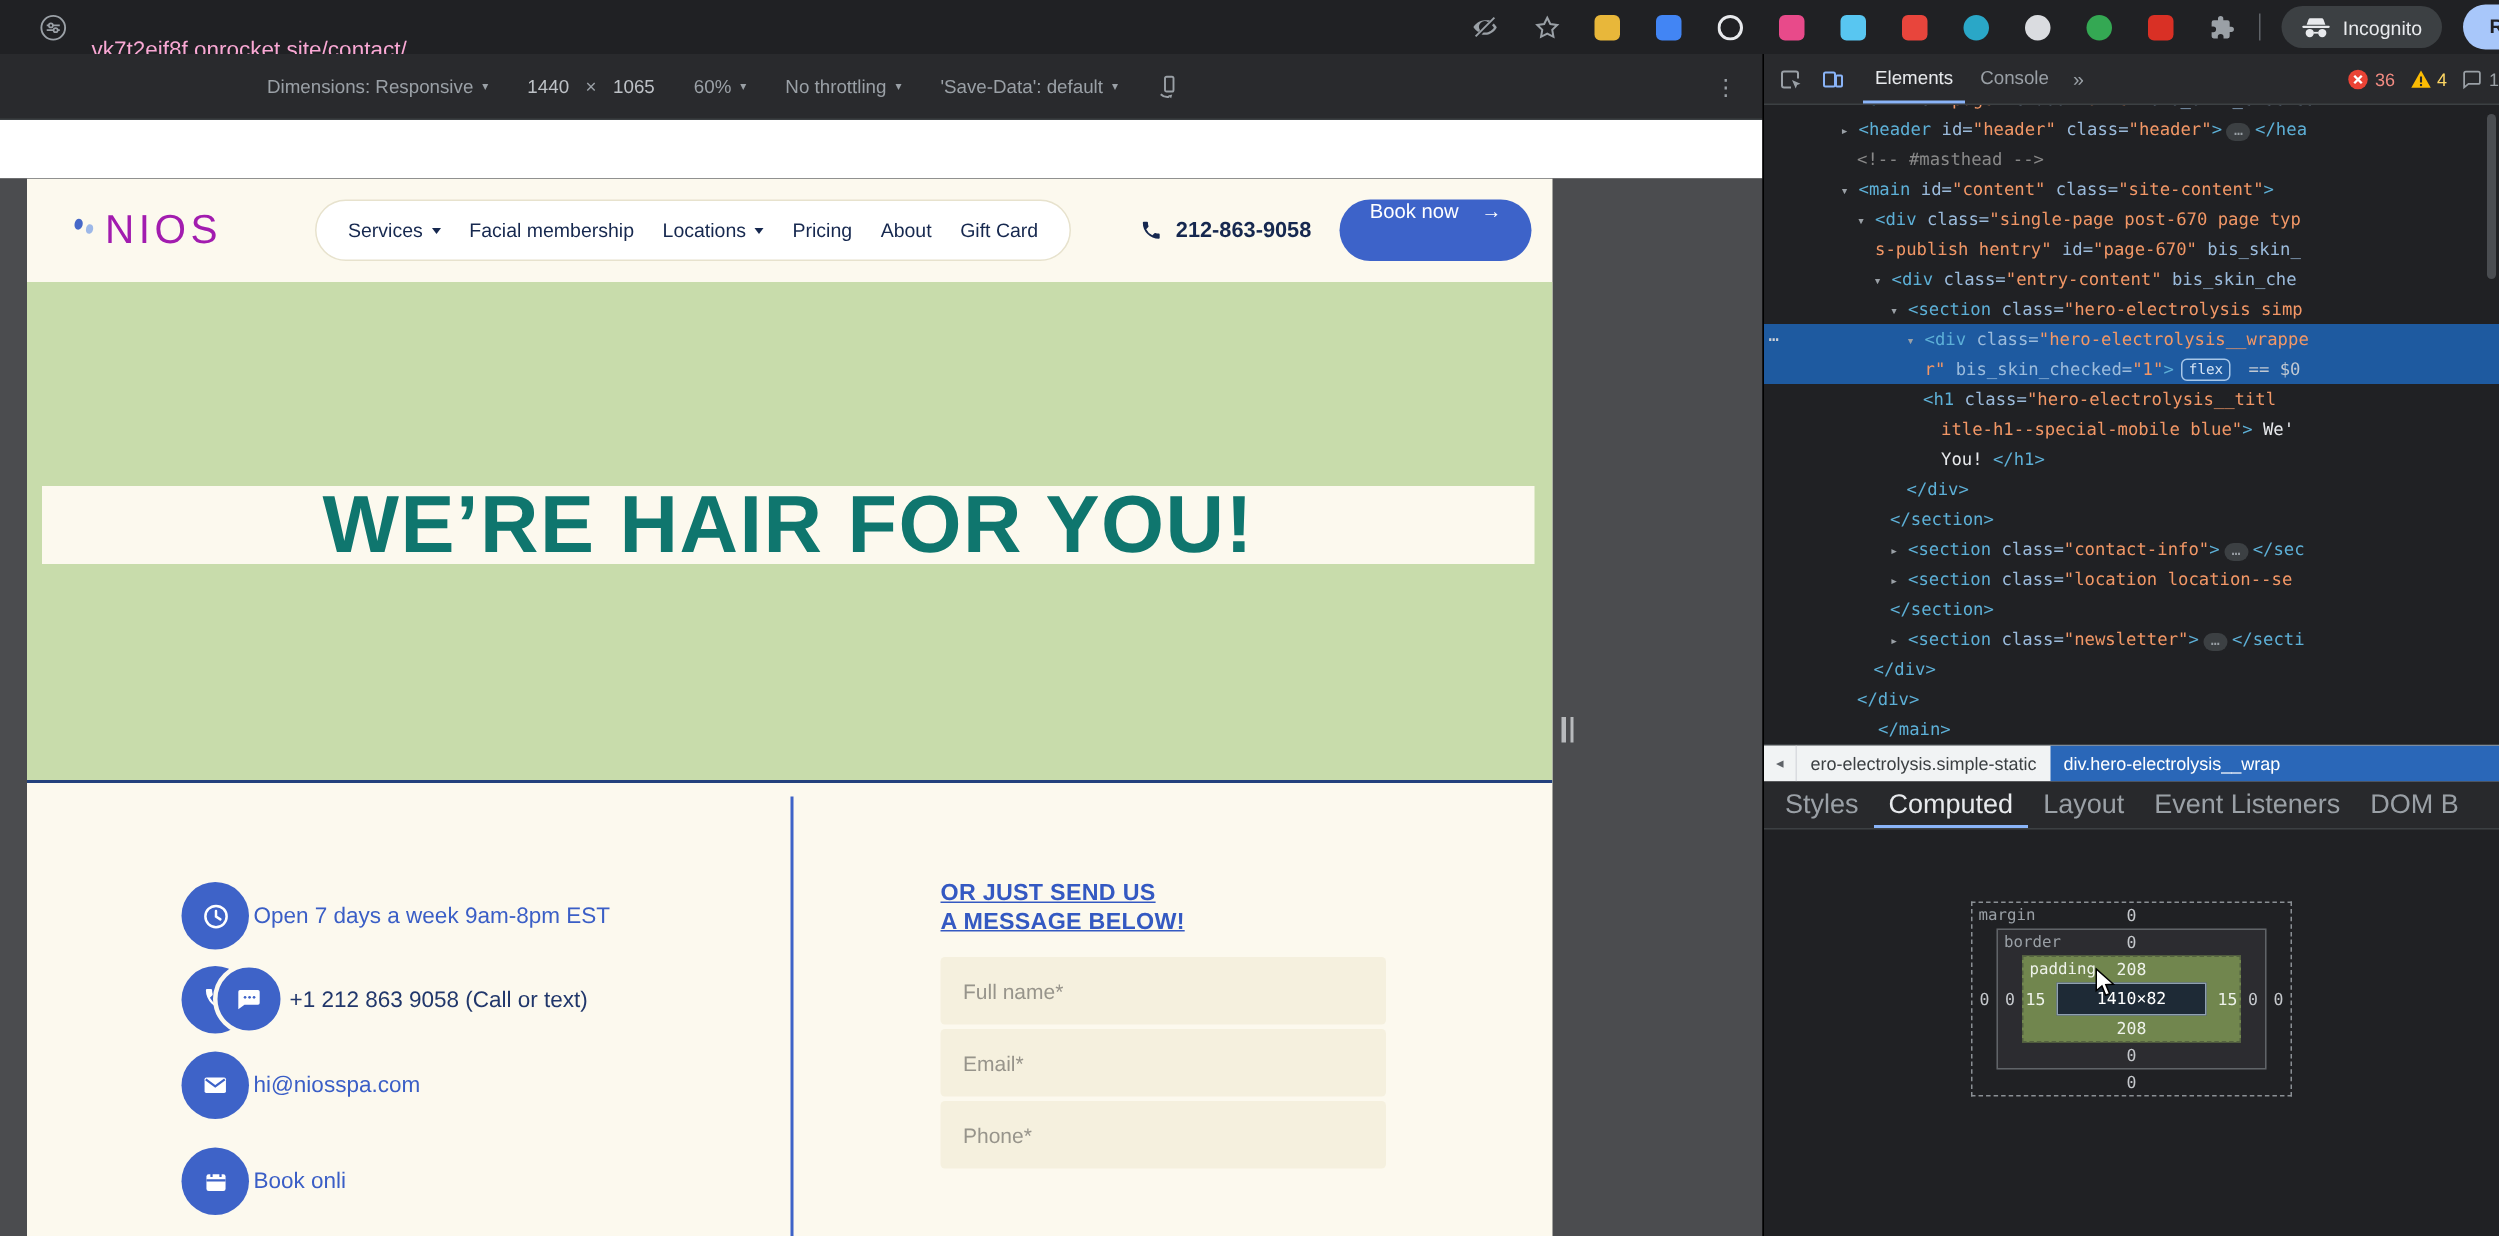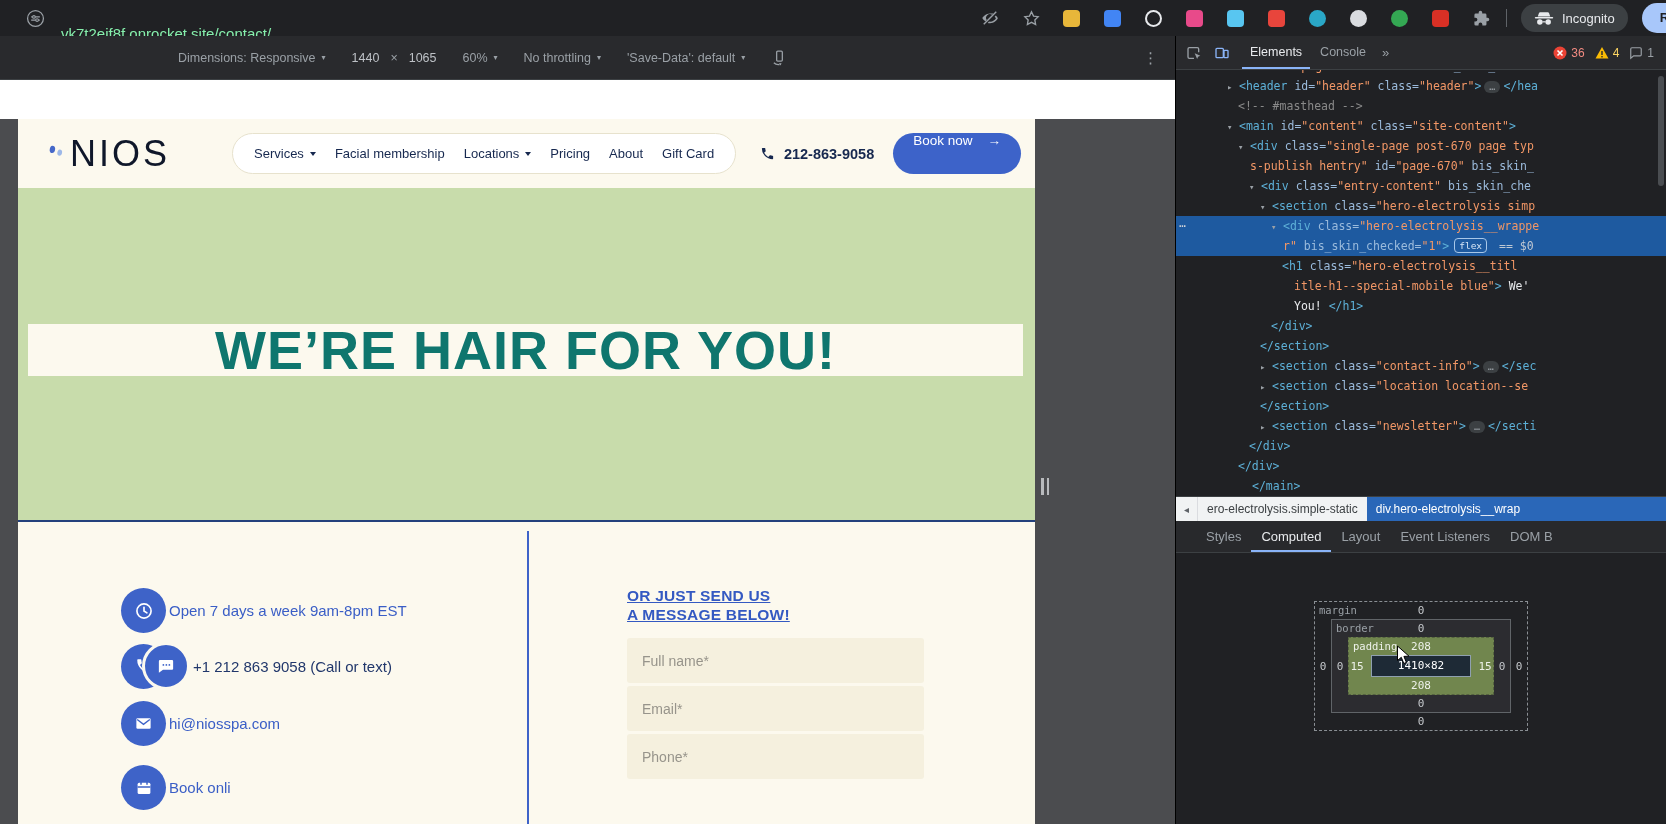--- a/index.html
+++ b/index.html
@@ -2,21 +2,21 @@
 <html><head>
 <meta charset="utf-8">
 <style>
   * { box-sizing: border-box; margin: 0; padding: 0; }
   body { background:#111; font-family:"Liberation Sans", sans-serif; }
   .screen { position:relative; width:1666px; height:824px; background:#202124; overflow:hidden; }
 
   
   .topbar { position:absolute; top:0; left:0; width:1666px; height:36px; background:#202124;
             display:flex; align-items:center; padding-left:26px; }
-  .topbar .url { margin-left:16px; font-size:15px; color:#86efac; white-space:nowrap;margin-top:31px; }
+  .topbar .url { margin-left:16px; font-size:15px; color:#f9a8d4; white-space:nowrap;margin-top:31px; }
   .flex-sp { flex:1; }
   .tb-icon { display:inline-flex; align-items:center; justify-content:center; margin-right:22px; }
   .ext-bar { display:flex; align-items:center; gap:24px; margin-right:16px; }
   .ext-icon { width:17px; height:17px; display:inline-block; flex:none; }
   .vdiv { width:1px; height:18px; background:#5f6368; margin-right:14px; }
   .incog { display:flex; align-items:center; gap:8px; background:#3c4043; border-radius:15px;
            height:28px; padding:0 13px; color:#e8eaed; font-size:13px; margin-right:14px; white-space:nowrap; }
   .relaunch { background:#a8c7fa; color:#202124; height:30px; line-height:30px; border-radius:15px;
               padding:0 18px; font-size:13px; font-weight:bold; white-space:nowrap; margin-right:-55px; }
 
@@ -32,21 +32,21 @@
   .kebab { margin-left:auto; margin-right:16px; font-size:15px; color:#9aa0a6; letter-spacing:1px; }
   .white-strip { height:39px; background:#ffffff; }
   .canvas { position:absolute; top:83px; left:0; right:0; bottom:0; background:#4b4c4f; overflow:hidden; }
   .grip { position:absolute; left:1041px; top:359px; width:12px; height:17px; display:flex; gap:3px; }
   .grip i { width:2.5px; height:17px; background:#b8babd; display:block; }
 
   
   .page { position:absolute; left:18px; top:0; width:1017px; height:705px; background:#fcf9ee; overflow:hidden; }
   .site-header { display:flex; align-items:center; height:69px; padding:0 12px; }
   .logo { display:flex; align-items:center; gap:2px; margin-left:16px; }
-  .logo-text { font-size:36px; letter-spacing:3px; color:#0f172a; font-weight:500; }
+  .logo-text { font-size:27px; letter-spacing:3px; color:#a21caf; font-weight:500; }
   .site-nav { display:flex; align-items:center; gap:19px; margin-left:62px; height:41px;
               background:#fff; border:1px solid #e7e2cd; border-radius:21px; padding:0 21px;
               font-size:13px; color:#16284f; white-space:nowrap; }
   .nav-item { display:inline-flex; align-items:center; }
   .tri { width:0; height:0; border-left:3.5px solid transparent; border-right:3.5px solid transparent;
          border-top:4px solid #16284f; display:inline-block; margin-left:6px; }
   .hdr-phone { display:flex; align-items:center; gap:9px; margin-left:auto; color:#16284f;
                font-size:14.5px; font-weight:bold; white-space:nowrap; }
   .book-btn { display:flex; align-items:flex-start; gap:15px; margin-left:19px; margin-right:2px;
               background:#3d63c9; color:#fff; border:0; border-radius:21px; height:41px;
@@ -71,21 +71,21 @@
                color:#3459c2; line-height:19px; letter-spacing:0.2px;text-decoration:underline; }
   .ffield { position:absolute; left:609px; width:297px; height:45px; background:#f5f0de; border:0;
             border-radius:3px; font-size:14px; font-family:inherit; color:#333; padding:0 15px; outline:none; }
   .ffield::placeholder { color:#97948b; }
   .f1 { top:116px; } .f2 { top:164px; } .f3 { top:212px; }
 
   
   .devtools { position:absolute; top:36px; left:1175px; width:491px; height:788px; background:#202124;
               border-left:1px solid #000; }
   .dt-tabbar { height:34px; border-bottom:1px solid #3c4043; background:#292a2d; display:flex;
-               align-items:center; padding:0 12px 0 10px; font-size:12.5px; color:#9aa0a6; }
+               align-items:center; padding:0 0 0 10px; font-size:12.5px; color:#9aa0a6; }
   .dt-icon { display:inline-flex; margin-right:12px; }
   .dt-tab { padding:0 8px; margin-right:2px; line-height:33px; }
   .dt-tab.active { color:#e8eaed; box-shadow:inset 0 -2px 0 #8ab4f8; }
   .dt-more { margin:0 6px; font-size:13px; }
   .dt-badge { display:inline-flex; align-items:center; gap:4px; margin-left:10px; font-size:12px; }
   .dt-badge.err span { color:#f28b82; }
   .dt-badge.warn span { color:#fdd663; }
   .dt-tree { position:absolute; top:34px; left:0; right:0; height:426px; overflow:hidden;
              font-family:"DejaVu Sans Mono", monospace; font-size:11.5px; }
   .dt-tree > .tree-line:first-child { margin-top:-14px; }
@@ -102,22 +102,22 @@
   .tok-more { display:inline-block; background:#3c4043; color:#9aa0a6; border-radius:7px;
               font-size:10px; padding:0 5px; margin:0 3px; line-height:12px; }
   .tree-scroll { position:absolute; right:2px; top:40px; width:6px; height:110px; background:#4a4d51; border-radius:3px; }
   .dt-crumbs { position:absolute; top:460px; height:25px; left:0; right:0; background:#f1f3f4;
                display:flex; align-items:stretch; border-top:1px solid #3c4043; font-size:12px; overflow:hidden; }
   .crumb-back { width:22px; display:flex; align-items:center; justify-content:center; color:#5f6368;
                 font-size:10px; border-right:1px solid #dadce0; flex:none; }
   .crumb { padding:0 9px; line-height:24px; color:#3c4043; white-space:nowrap; flex:none; }
   .crumb.active { background:#2a67b8; color:#fff; flex:1; }
   .dt-sidetabs { position:absolute; top:485px; height:32px; left:0; right:0; background:#28292c;
-                 border-bottom:1px solid #3c4043; display:flex; align-items:stretch; padding-left:20px;
-                 font-size:13px; color:#9aa0a6; white-space:nowrap; }
+                 border-bottom:1px solid #3c4043; display:flex; align-items:stretch; padding-left:4px;
+                 font-size:18px; color:#9aa0a6; white-space:nowrap; }
   .side-tab { padding:0 10px; line-height:31px; }
   .side-tab.active { color:#e8eaed; box-shadow:inset 0 -2px 0 #8ab4f8; }
   .dt-computed { position:absolute; top:517px; bottom:0; left:0; right:0; }
 
   
   .bm { margin:48px auto 0; width:214px; font-family:"DejaVu Sans Mono", monospace; font-size:11px; color:#c5c8cc; }
   .bm, .bm * { cursor:default; }
   .bm-margin { border:1px dashed #8a8f94; background:#202124; }
   .bm-border { border:1px solid #606468; background:#2c2c30; flex:1; }
   .bm-padding { border:1px dashed #556340; background:#71864e; flex:1; color:#eef2ea; }

